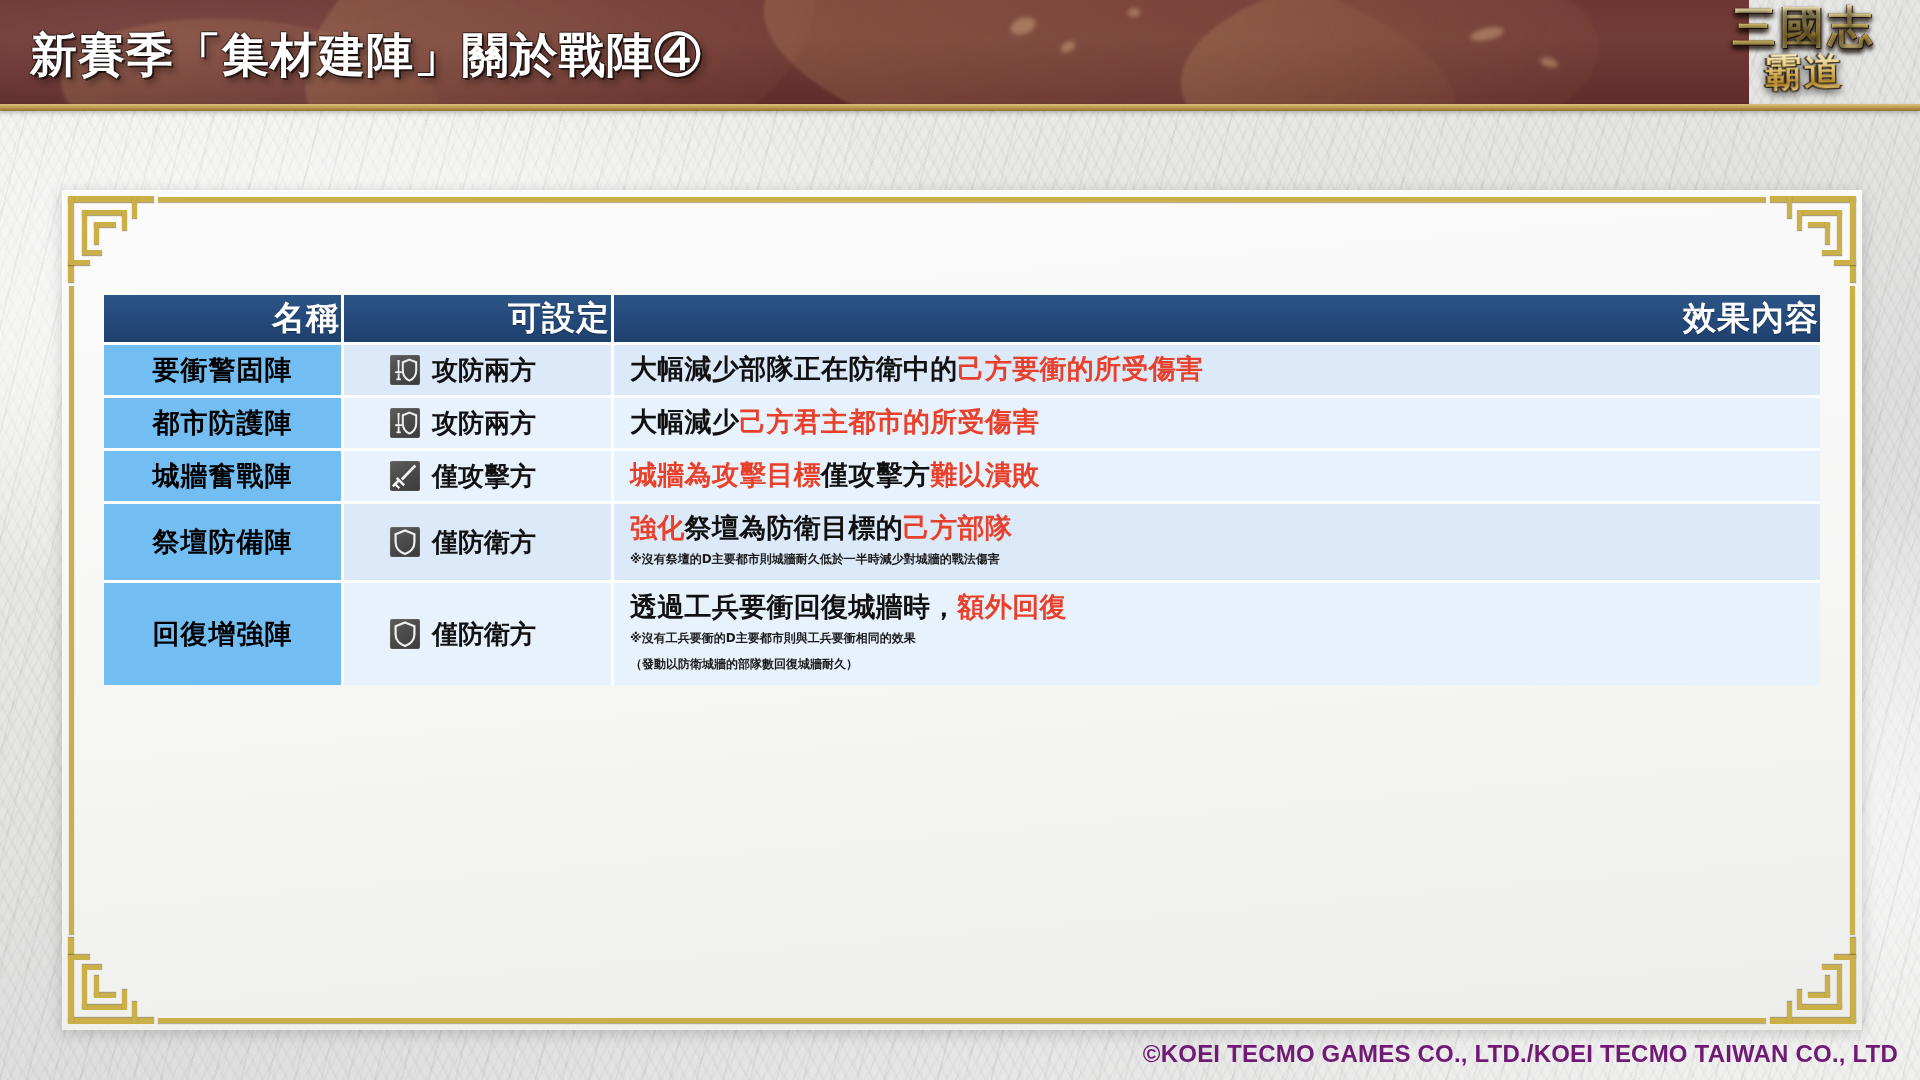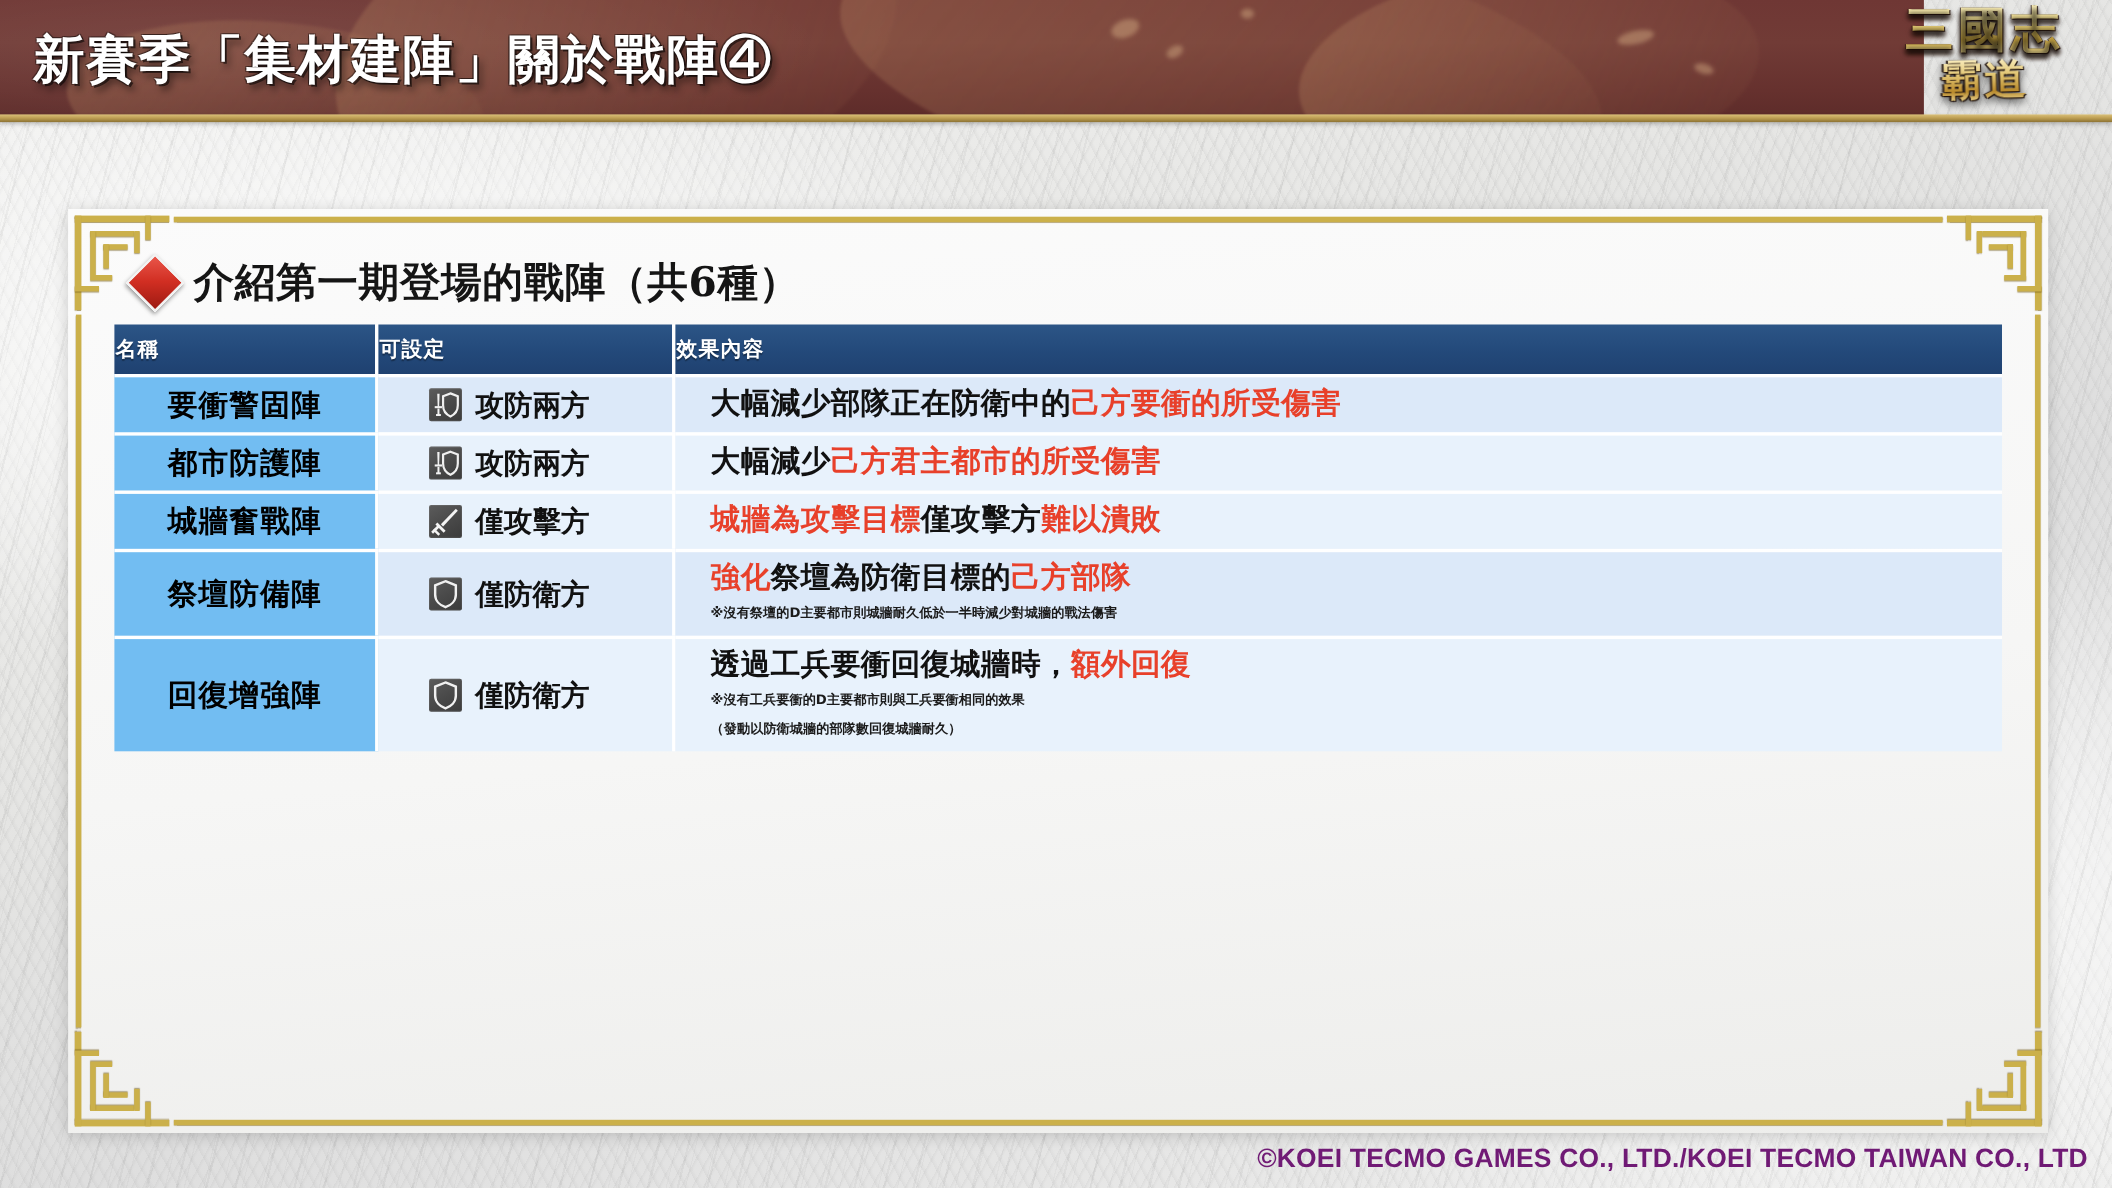--- a/index.html
+++ b/index.html
@@ -136,40 +136,40 @@
   .tbl{
     position:absolute;left:42px;top:105px;width:1716px;
     border-collapse:separate;border-spacing:0;
   }
   .tbl col.c-name{width:240px;}
   .tbl col.c-set{width:270px;}
   .tbl col.c-eff{width:1206px;}
 
   .tbl th{
     background:linear-gradient(180deg,#2c5586 0%,#23497a 55%,#1f4170 100%);
-    color:#ffffff;font-size:19px;font-weight:700;
-    font-family:"DejaVu Serif","Liberation Serif",serif;
-    height:43px;text-align:left;letter-spacing:1px;
+    color:#ffffff;font-size:33px;font-weight:700;
+    font-family:"DejaVu Serif","Liberation Serif",serif;
+    height:43px;text-align:right;letter-spacing:1px;
     border-right:3px solid #ffffff;
     text-shadow:0 1px 1px rgba(0,0,0,.35);
   }
   .tbl th:last-child{border-right:none;}
 
   .tbl td{vertical-align:middle;border-top:3px solid #ffffff;}
   .cell-name{
     background:#72bdf2;color:#000000;
     font-family:"DejaVu Serif","Liberation Serif",serif;
     font-weight:700;font-size:27px;text-align:center;
     border-right:3px solid #ffffff;letter-spacing:1px;
   }
   .cell-set{
     background:#dce9f9;border-right:3px solid #ffffff;
     padding-left:46px;
   }
-  .cell-eff{background:#dce9f9;padding:6px 0 8px 32px;}
+  .cell-eff{background:#dce9f9;padding:6px 0 8px 16px;}
 
   tr.alt .cell-set,tr.alt .cell-eff{background:#e8f2fc;}
 
   .set-inner{display:flex;align-items:center;gap:12px;}
   .set-label{
     font-family:"DejaVu Serif","Liberation Serif",serif;
     font-weight:700;font-size:26px;color:#111;white-space:nowrap;
   }
 
   
@@ -271,24 +271,20 @@
       <i class="fr3"></i>
       <i class="fr4"></i>
       <i class="fr5"></i>
     <i class="fr6"></i>
       <i class="fr7"></i>
       <i class="fr8"></i>
       <i class="fr9"></i>
       <i class="fr10"></i>
   </div>
 
-  <div class="section-head">
-    <div class="diamond"></div>
-    <div class="section-title">介紹第一期登場的戰陣（共6種）</div>
-  </div>
 
   <table class="tbl">
     <colgroup>
       <col class="c-name">
         <col class="c-set">
         <col class="c-eff">
     </colgroup>
     <thead>
       <tr>
         <th>名稱</th>

